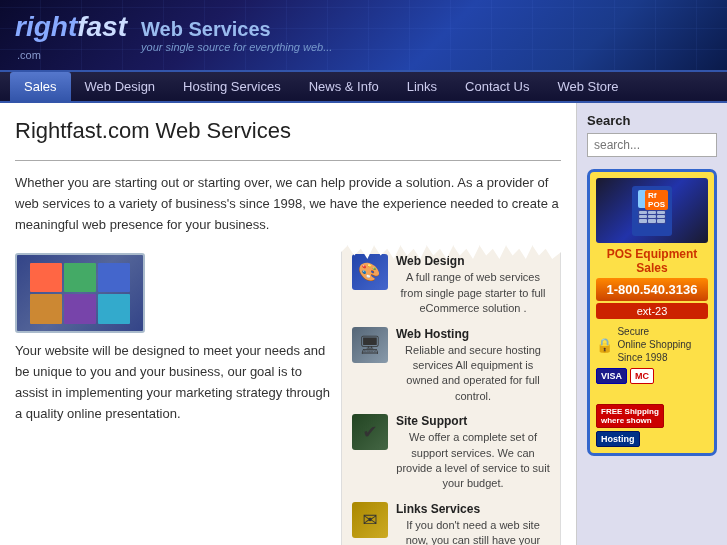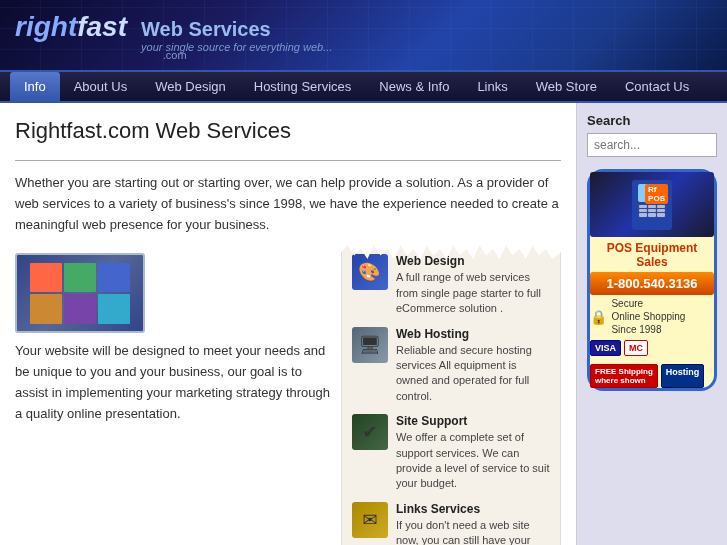--- a/index.html
+++ b/index.html
@@ -31,21 +31,21 @@
         transparent 20px,
         rgba(100,140,255,0.07) 20px,
         rgba(100,140,255,0.07) 21px
       );
     }
     .logo-area { display: flex; flex-direction: column; position: relative; z-index: 1; }
     .logo-top { display: flex; align-items: baseline; gap: 6px; }
     .logo-right { font-size: 28px; font-weight: bold; color: white; font-style: italic; }
     .logo-right span.right-r { color: #88aaff; font-style: italic; }
     .logo-right span.right-fast { color: #ccddff; }
-    .logo-com { font-size: 11px; color: #8899cc; margin-top: -4px; padding-left: 2px; text-align: center; }
+    .logo-com { font-size: 11px; color: #8899cc; margin-top: -4px; padding-left: 2px; }
     .logo-tagline-area { margin-left: 8px; }
     .logo-tagline-title { font-size: 20px; color: #99bbee; font-weight: bold; }
     .logo-tagline-sub { font-size: 11px; color: #7799cc; font-style: italic; }
 
     
     #nav {
       background: linear-gradient(to bottom, #222244, #111133);
       border-top: 2px solid #3355aa;
       border-bottom: 2px solid #3355aa;
       display: flex;
@@ -138,21 +138,21 @@
       align-items: center;
       justify-content: center;
       font-size: 18px;
     }
     .service-icon.blue { background: linear-gradient(135deg, #2244aa, #4466cc); }
     .service-icon.gray { background: linear-gradient(135deg, #556677, #889aaa); }
     .service-icon.green { background: linear-gradient(135deg, #224422, #446644); }
     .service-icon.yellow { background: linear-gradient(135deg, #aa8800, #ccaa22); }
 
     .service-text h4 { font-size: 12px; font-weight: bold; color: #222; margin-bottom: 2px; }
-    .service-text p { font-size: 11px; color: #444; line-height: 1.4; }
+    .service-text p { font-size: 11px; color: #444; line-height: 1.4; text-align: center; }
 
     
     #sidebar {
       width: 150px;
       flex-shrink: 0;
       background: #dde;
       padding: 10px;
     }
 
     .search-box-label {
@@ -166,23 +166,24 @@
       padding: 4px 6px;
       border: 1px solid #aaa;
       background: white;
       font-size: 12px;
       color: #999;
       margin-bottom: 12px;
     }
 
     
     .pos-ad {
-      background: #fef9c3;
+      background: #fde047;
       border: 3px solid #3366cc;
-      border-radius: 16px;
+      border-radius: 7px;
+      padding: 6px;
       font-size: 11px;
       color: #333;
     }
     .pos-ad-img {
       width: 100%;
       height: 65px;
       background: linear-gradient(135deg, #1a1a2e 0%, #2233aa 50%, #1a1a2e 100%);
       border-radius: 3px;
       display: flex;
       align-items: center;
@@ -325,28 +326,27 @@
       <div class="logo-tagline-area">
         <div class="logo-tagline-title">Web Services</div>
         <div class="logo-tagline-sub">your single source for everything web...</div>
       </div>
     </div>
     <div class="logo-com">.com</div>
   </div>
 </div>
 
 <div id="nav">
-  <div class="nav-item active">Info</div>
-  <div class="nav-item">About Us</div>
+  <div class="nav-item active">Sales</div>
   <div class="nav-item">Web Design</div>
   <div class="nav-item">Hosting Services</div>
   <div class="nav-item">News &amp; Info</div>
   <div class="nav-item">Links</div>
+  <div class="nav-item">Contact Us</div>
   <div class="nav-item">Web Store</div>
-  <div class="nav-item">Contact Us</div>
 </div>
 
 <div id="main">
 
   <div id="content">
     <h1>Rightfast.com Web Services</h1>
 
     <p class="content-text">Whether you are starting out or starting over, we can help provide a solution. As a provider of web services to a variety of business's since 1998, we have the experience needed to create a meaningful web presence for your business.</p>
 
     <div class="middle-section">
@@ -424,35 +424,36 @@
             <div class="pos-key"></div>
               <div class="pos-key"></div>
               <div class="pos-key"></div>
           </div>
         </div>
       </div>
 
       <div class="pos-title">POS Equipment Sales</div>
 
       <div class="pos-phone">1-800.540.3136</div>
+      <div class="pos-ext">ext-23</div>
 
       <div class="secure-line">
         <span class="lock-icon">🔒</span>
         <div class="secure-text">
           <span>Secure</span><br>
           <span>Online Shopping</span><br>
           <span>Since 1998</span>
         </div>
       </div>
 
       <div class="payment-icons">
         <span class="payment-badge visa-badge">VISA</span>
         <span class="payment-badge mc-badge">MC</span>
       </div>
-      <div style="margin-top:8px; display:flex; gap:3px; flex-wrap:wrap;">
+      <div style="margin-top:20px; display:flex; gap:3px; flex-wrap:wrap;">
         <span class="payment-badge free-badge">FREE Shipping<br>where shown</span>
         <span class="payment-badge paypal-badge">Hosting</span>
       </div>
 
     </div>
   </div>
 
 </div>
 
 </body></html>

